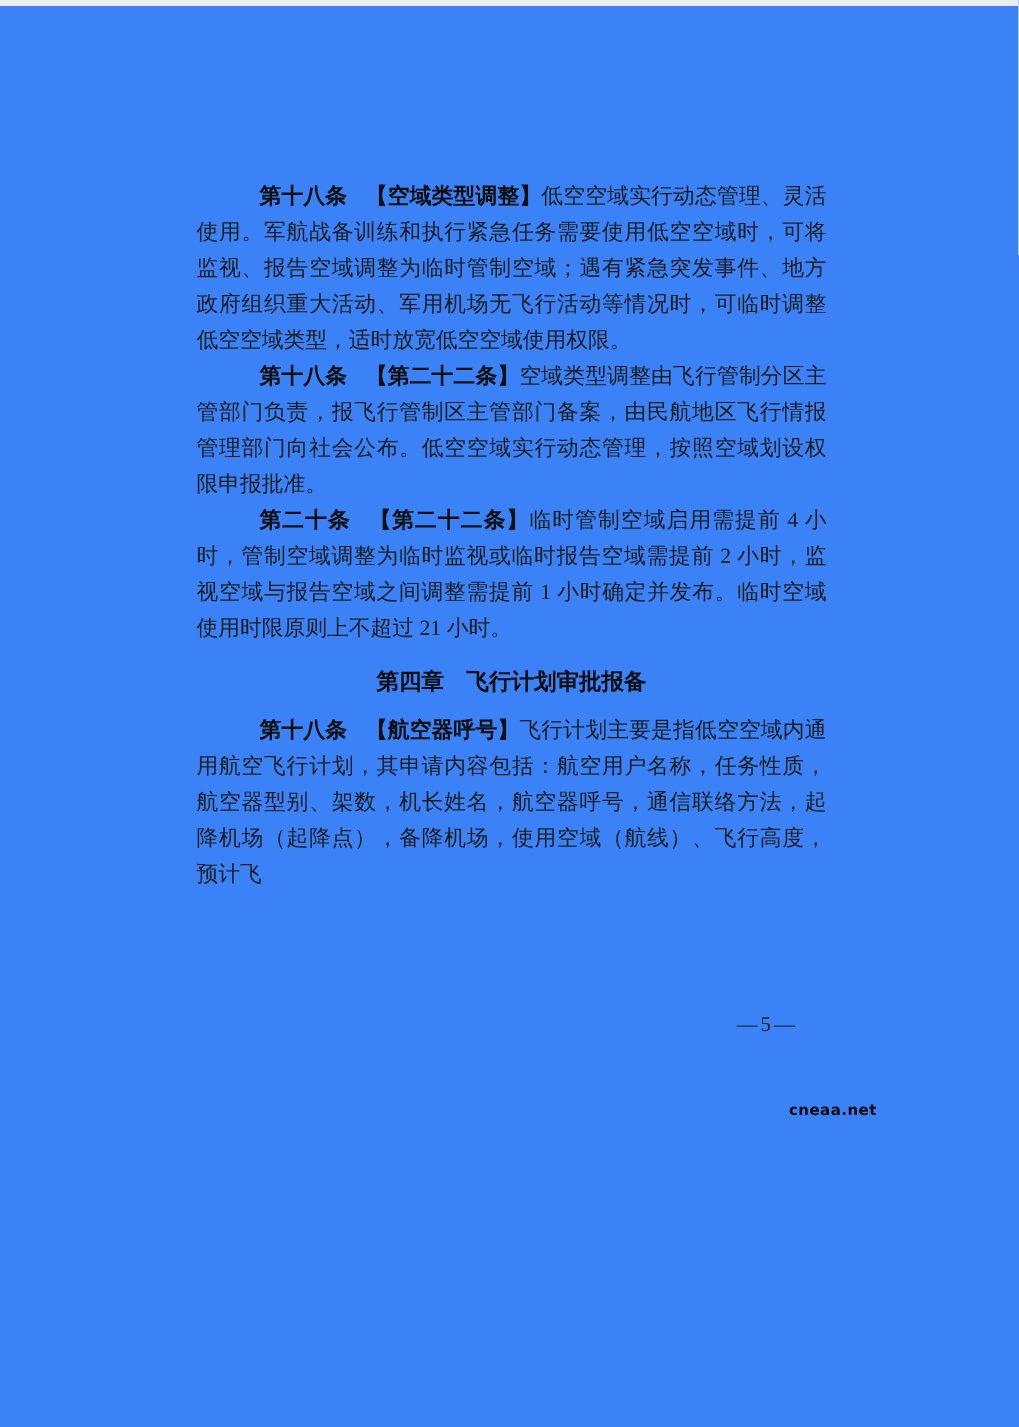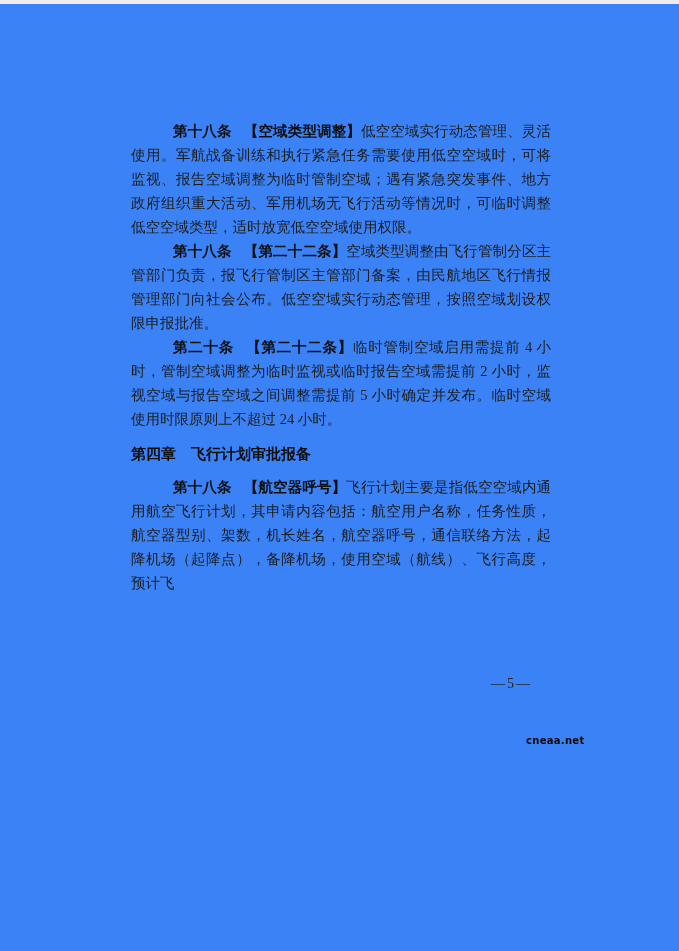--- a/index.html
+++ b/index.html
@@ -38,21 +38,21 @@
   .term, .title {
     font-family: "DejaVu Sans", "Liberation Sans", sans-serif;
     font-weight: 700;
     color: #0f0f0f;
   }
   .term {
     margin-right: 0.85em;
   }
   .chapter {
     margin: 11px 0 9px 0;
-    text-align: left;
+    text-align: center;
     text-indent: 0;
     font-family: "DejaVu Sans", "Liberation Sans", sans-serif;
     font-weight: 700;
     font-size: 15px;
     line-height: 24px;
     color: #0f0f0f;
   }
   .chapter-label {
     margin-right: 1em;
   }
@@ -81,21 +81,21 @@
 
 <div class="sheet">
   <div class="topstrip"></div>
 
   <main class="textblock">
 
     <p class="para"><span class="term">第十八条</span><span class="title">【空域类型调整】</span><span class="bodytext">低空空域实行动态管理、灵活使用。军航战备训练和执行紧急任务需要使用低空空域时，可将监视、报告空域调整为临时管制空域；遇有紧急突发事件、地方政府组织重大活动、军用机场无飞行活动等情况时，可临时调整低空空域类型，适时放宽低空空域使用权限。</span></p>
 
     <p class="para"><span class="term">第十八条</span><span class="title">【第二十二条】</span><span class="bodytext">空域类型调整由飞行管制分区主管部门负责，报飞行管制区主管部门备案，由民航地区飞行情报管理部门向社会公布。低空空域实行动态管理，按照空域划设权限申报批准。</span></p>
 
-    <p class="para"><span class="term">第二十条</span><span class="title">【第二十二条】</span><span class="bodytext">临时管制空域启用需提前 4 小时，管制空域调整为临时监视或临时报告空域需提前 2 小时，监视空域与报告空域之间调整需提前 5 小时确定并发布。临时空域使用时限原则上不超过 24 小时。</span></p>
+    <p class="para"><span class="term">第二十条</span><span class="title">【第二十二条】</span><span class="bodytext">临时管制空域启用需提前 4 小时，管制空域调整为临时监视或临时报告空域需提前 2 小时，监视空域与报告空域之间调整需提前 1 小时确定并发布。临时空域使用时限原则上不超过 21 小时。</span></p>
 
 
     <h2 class="chapter"><span class="chapter-label">第四章</span><span class="chapter-title">飞行计划审批报备</span></h2>
 
     <p class="para"><span class="term">第十八条</span><span class="title">【航空器呼号】</span><span class="bodytext">飞行计划主要是指低空空域内通用航空飞行计划，其申请内容包括：航空用户名称，任务性质，航空器型别、架数，机长姓名，航空器呼号，通信联络方法，起降机场（起降点），备降机场，使用空域（航线）、飞行高度，预计飞</span></p>
 
   </main>
 
   <div class="pageno">—5—</div>
   <div class="watermark">cneaa.net</div>

